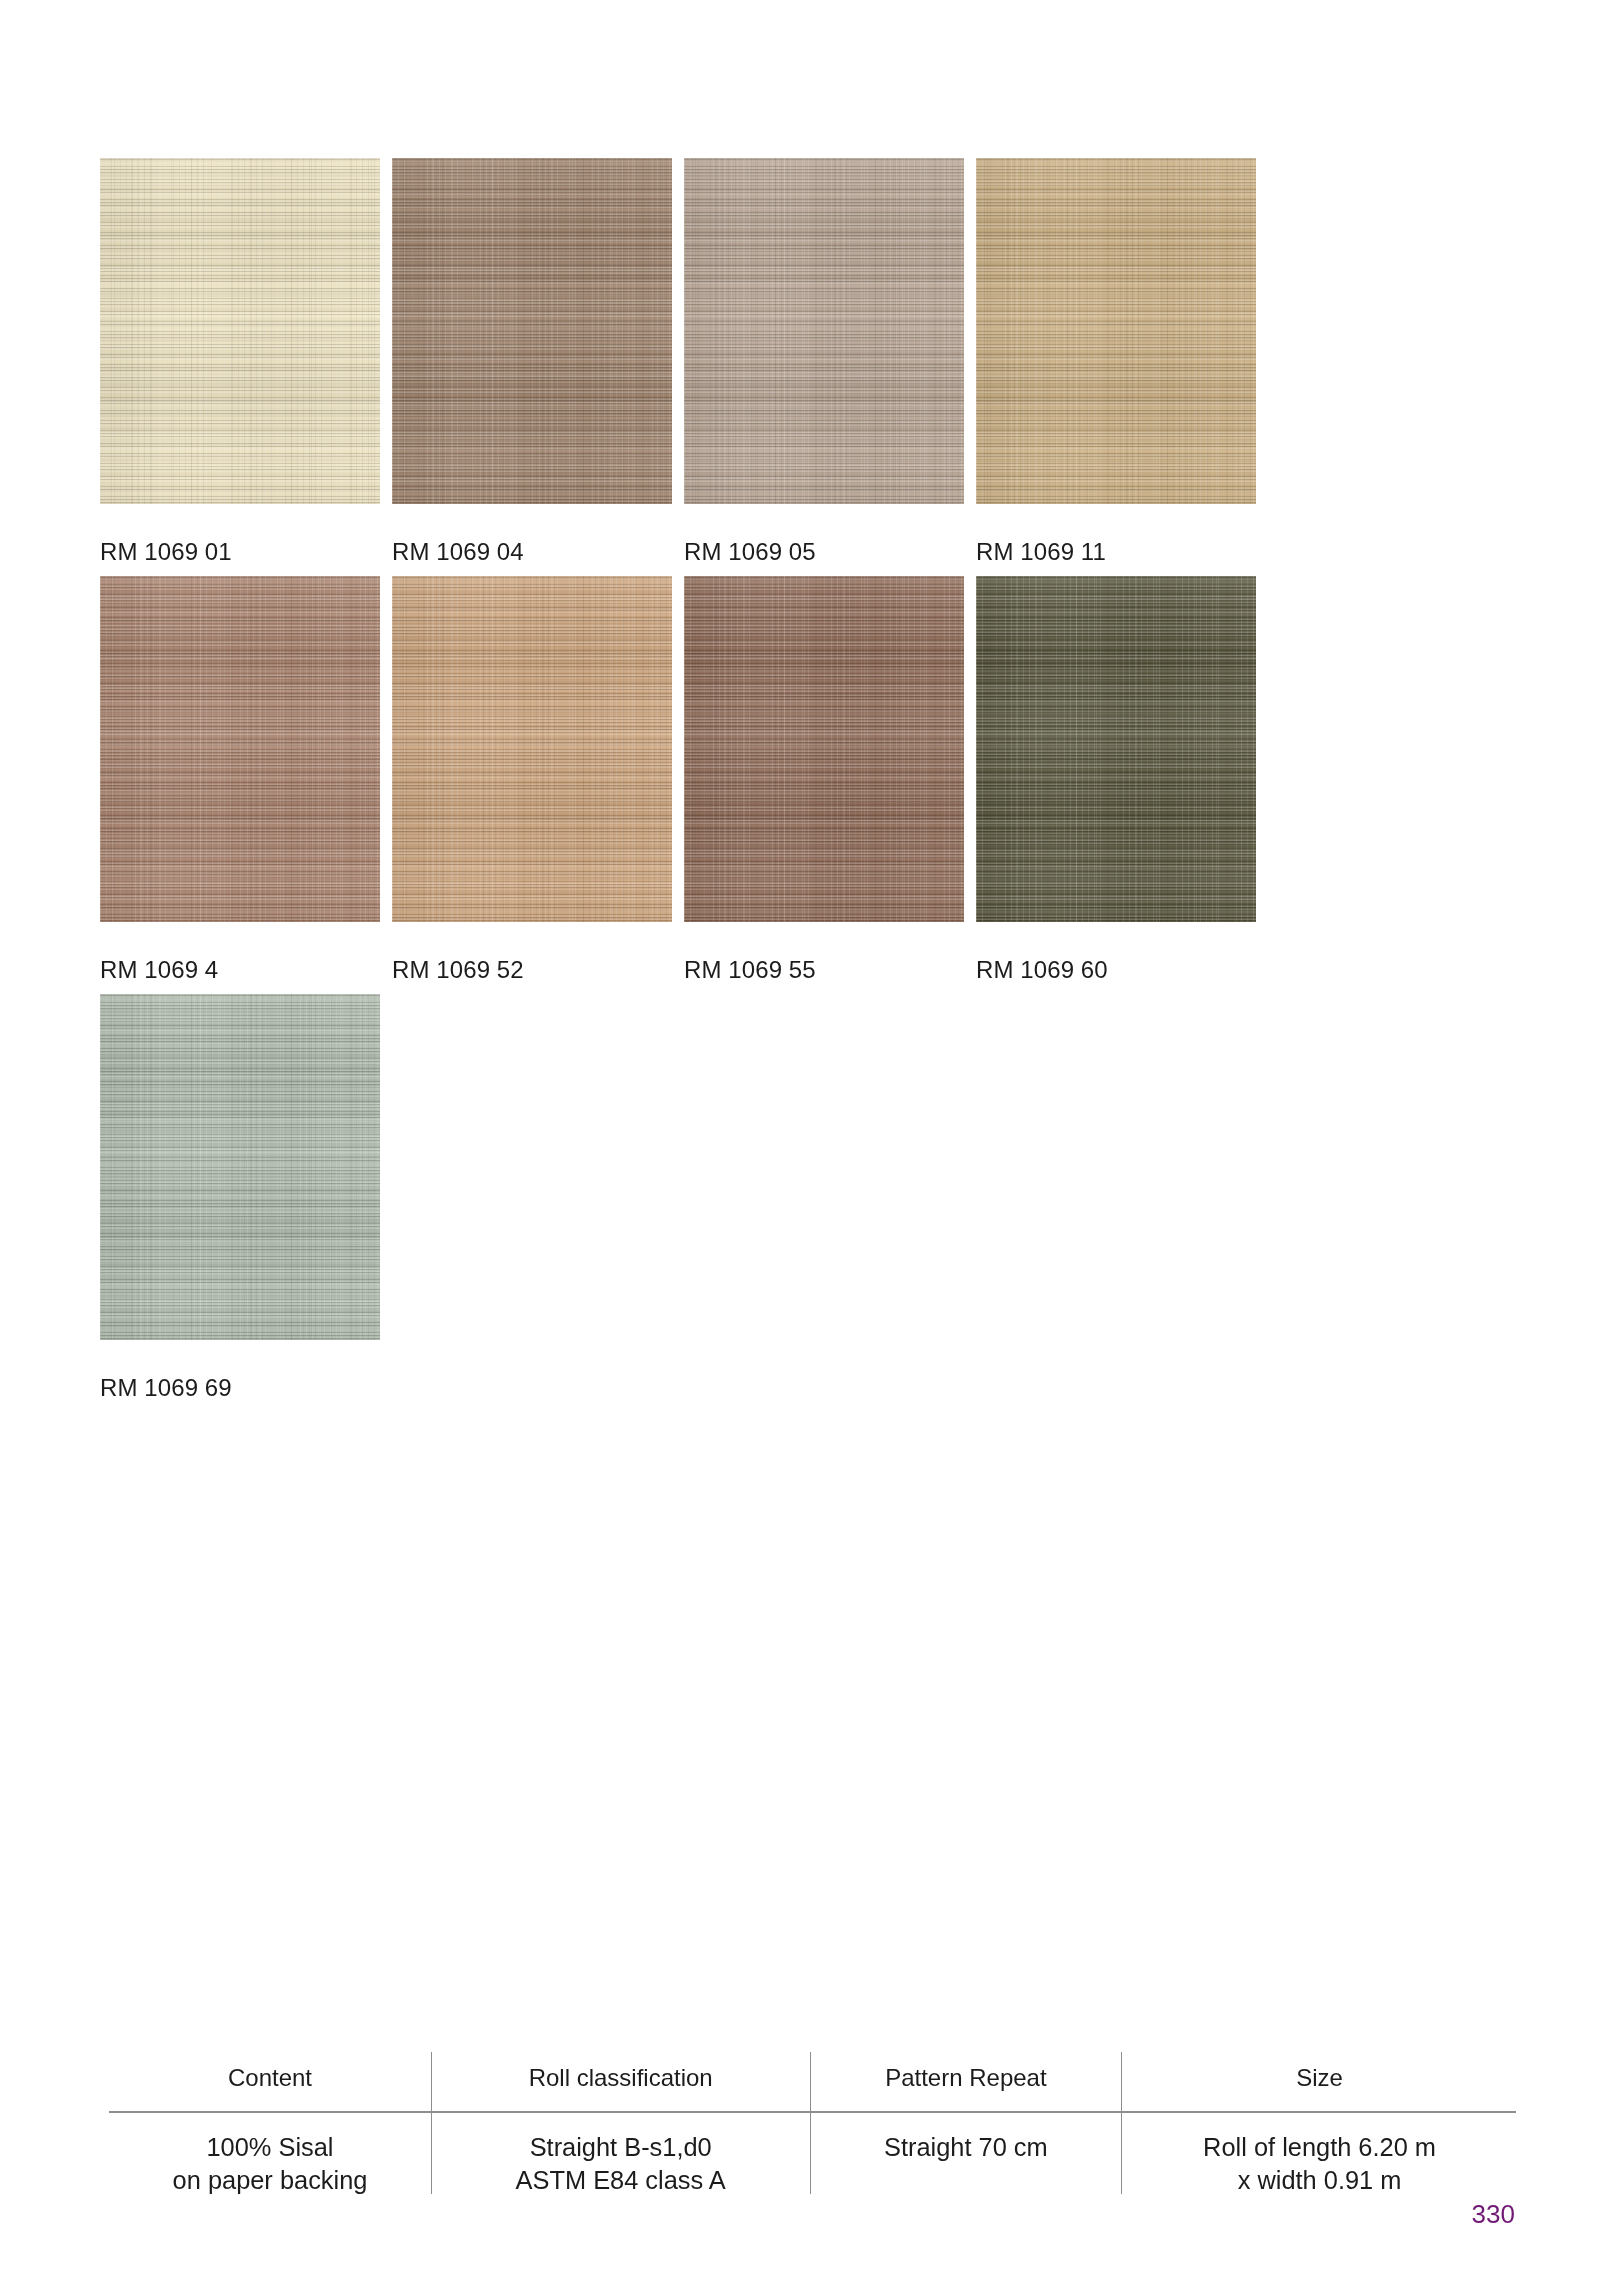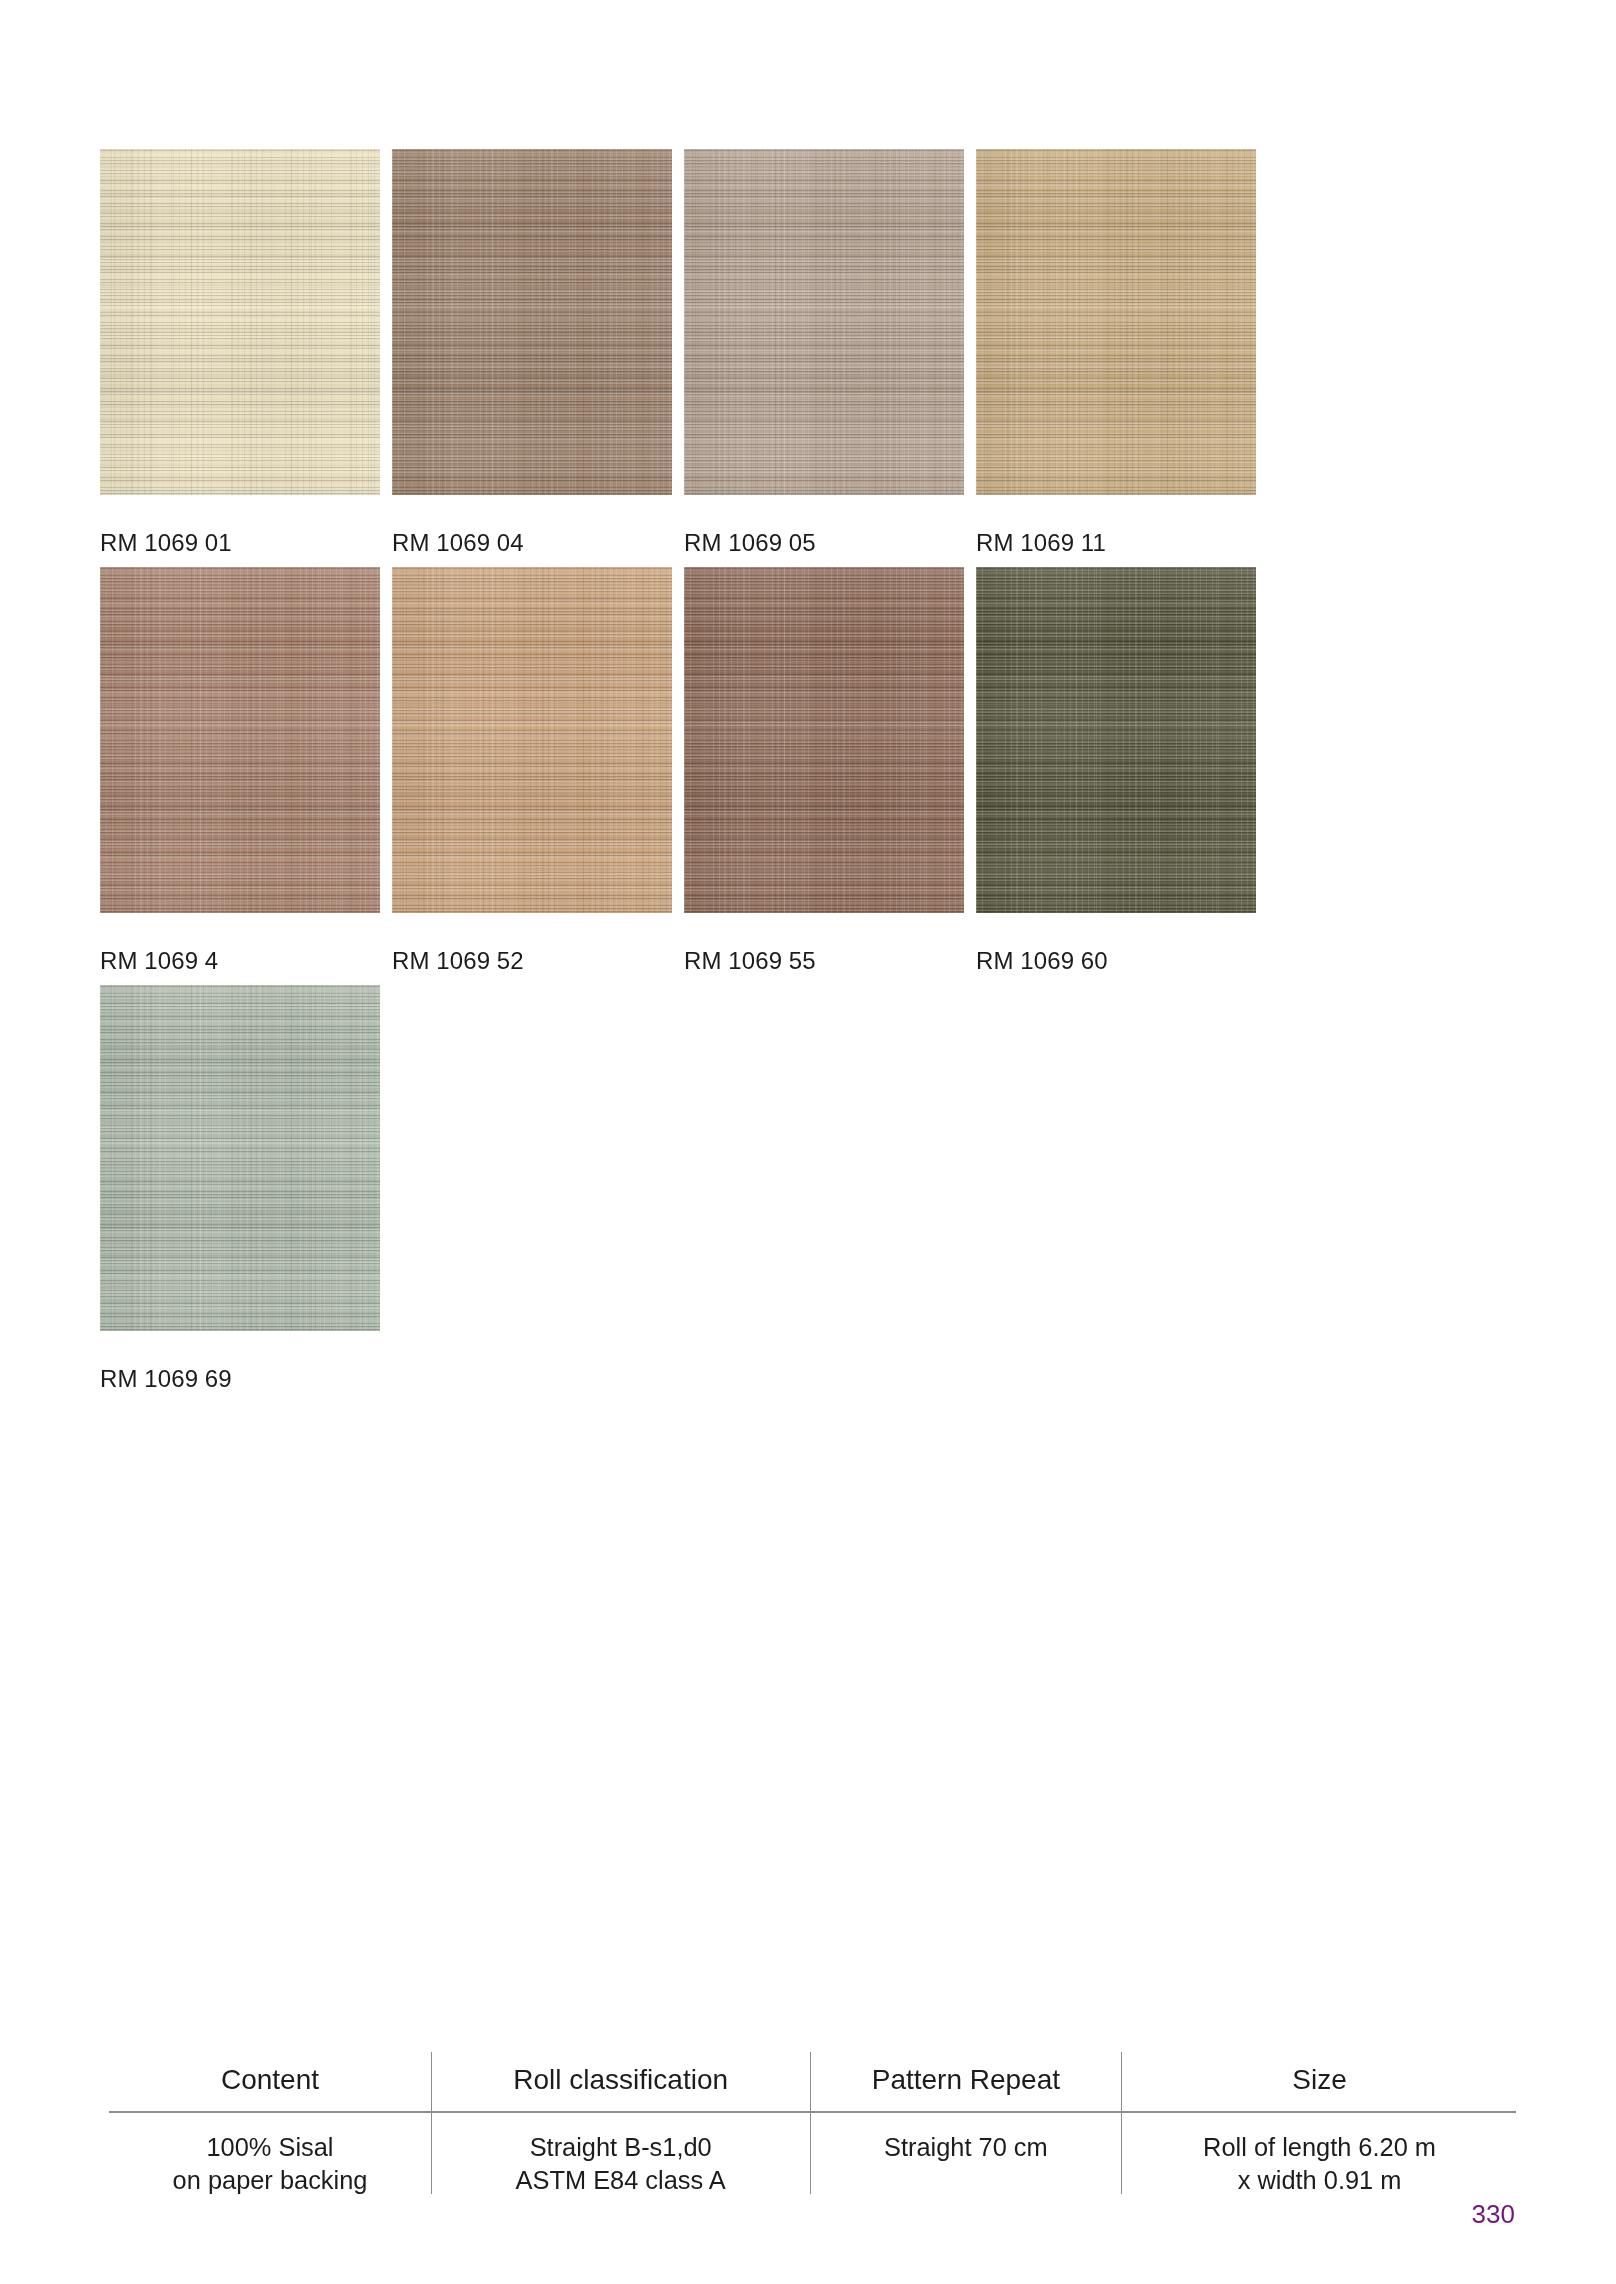--- a/index.html
+++ b/index.html
@@ -21,21 +21,21 @@
   .catalog-page {
     position: absolute;
     left: 0; top: 0;
     width: 1616px;
     height: 2284px;
   }
 
   .swatch-grid {
     position: absolute;
     left: 100px;
-    top: 149px;
+    top: 158px;
     width: 1318px;
     display: grid;
     grid-template-columns: repeat(4, 280px);
     column-gap: 99px;
     row-gap: 115px;
     gap: 12px;
   }
 
   .swatch-cell {
     width: 280px;
@@ -157,21 +157,21 @@
     display: grid;
     grid-template-columns: 322px 0.7px 378px 0.7px 311px 0.7px 395px;
   }
 
   .spec-col {
     text-align: center;
     padding: 0 3.9px;
   }
 
   .spec-header-row .spec-col {
-    font-size: 28px;
+    font-size: 24px;
     line-height: 1;
     padding-top: 14.3px;
     padding-bottom: 17px;
     color: #1c1c1c;
   }
 
   .spec-value-row .spec-col {
     font-size: 25.4px;
     line-height: 1.28;
     padding-top: 18px;

